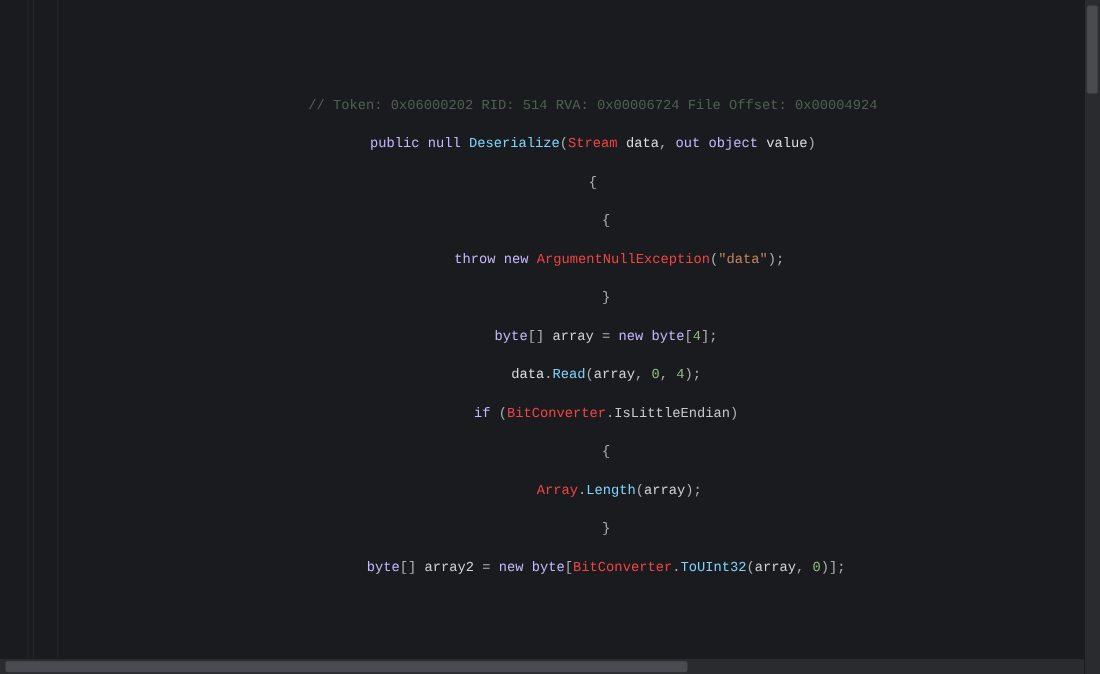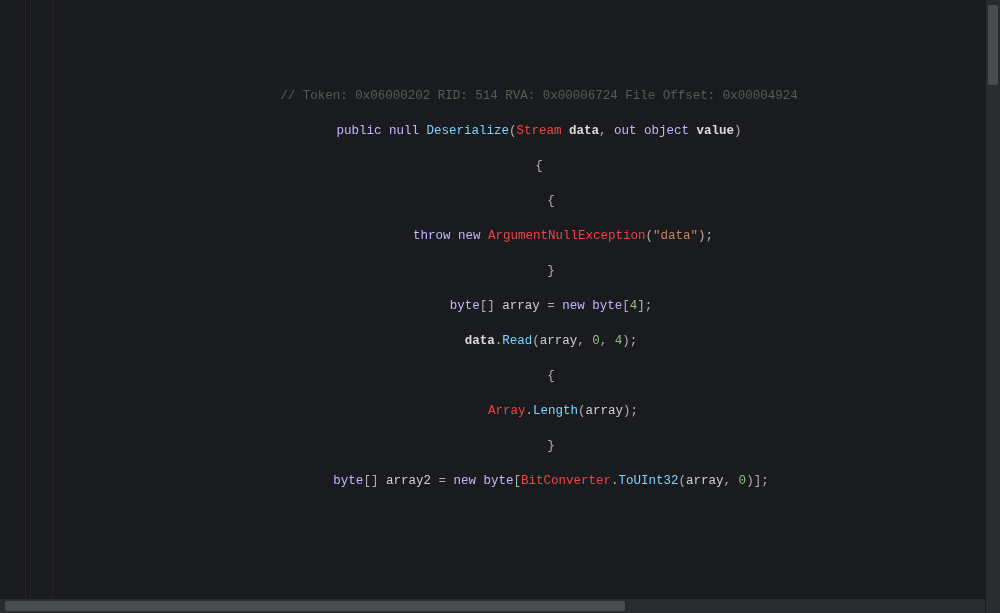--- a/index.html
+++ b/index.html
@@ -28,21 +28,21 @@
       background: rgba(100,100,100,0.15);
     }
     .line { display: block; text-align: center; }
     .i1 { padding-left: 48px; }
     .i2 { padding-left: 72px; }
     .i3 { padding-left: 96px; }
     .comment { color: #506050; }
     .keyword { color: #c4b5fd; }
     .type { color: #ef4444; }
     .method { color: #7dd3fc; }
-    .param { color: #dcdcdc; font-weight: bold; margin-top: 12px; }
+    .param { color: #dcdcdc; font-weight: normal; margin-top: 12px; }
     .punct { color: #b0b0b0; }
     .string { color: #c78560; }
     .number { color: #8fbf7f; }
     .prop { color: #c5c8c6; }
     .member { color: #d0d0d0; }
     .scrollbar-bottom {
       position: fixed;
       bottom: 0; left: 0; right: 15px;
       height: 14px;
       background: #2a2b2f;
@@ -77,20 +77,21 @@
   <div class="guide" style="left:52px"></div>
 
 <span class="line i1"><span class="comment">// Token: 0x06000202 RID: 514 RVA: 0x00006724 File Offset: 0x00004924</span></span>
 <span class="line i1"><span class="keyword">public</span> <span class="keyword">null</span> <span class="method">Deserialize</span><span class="punct">(</span><span class="type">Stream</span> <span class="param">data</span><span class="punct">, </span><span class="keyword">out</span> <span class="keyword">object</span> <span class="param">value</span><span class="punct">)</span></span>
 <span class="line i1 punct">{</span>
 <span class="line i2 punct">{</span>
 <span class="line i3"><span class="keyword">throw</span> <span class="keyword">new</span> <span class="type">ArgumentNullException</span><span class="punct">(</span><span class="string">"data"</span><span class="punct">);</span></span>
 <span class="line i2 punct">}</span>
 <span class="line i2"><span class="keyword">byte</span><span class="punct">[] </span><span class="member">array</span> <span class="punct">=</span> <span class="keyword">new</span> <span class="keyword">byte</span><span class="punct">[</span><span class="number">4</span><span class="punct">];</span></span>
 <span class="line i2"><span class="param">data</span><span class="punct">.</span><span class="method">Read</span><span class="punct">(</span><span class="member">array</span><span class="punct">, </span><span class="number">0</span><span class="punct">, </span><span class="number">4</span><span class="punct">);</span></span>
+<span class="line i2"><span class="keyword">if</span> <span class="punct">(</span><span class="type">BitConverter</span><span class="punct">.</span><span class="prop">IsLittleEndian</span><span class="punct">)</span></span>
 <span class="line i2 punct">{</span>
 <span class="line i3"><span class="type">Array</span><span class="punct">.</span><span class="method">Length</span><span class="punct">(</span><span class="member">array</span><span class="punct">);</span></span>
 <span class="line i2 punct">}</span>
 <span class="line i2"><span class="keyword">byte</span><span class="punct">[] </span><span class="member">array2</span> <span class="punct">=</span> <span class="keyword">new</span> <span class="keyword">byte</span><span class="punct">[</span><span class="type">BitConverter</span><span class="punct">.</span><span class="method">ToUInt32</span><span class="punct">(</span><span class="member">array</span><span class="punct">, </span><span class="number">0</span><span class="punct">)];</span></span>
 <span class="line i2">   </span>
 
 
 
 
 

